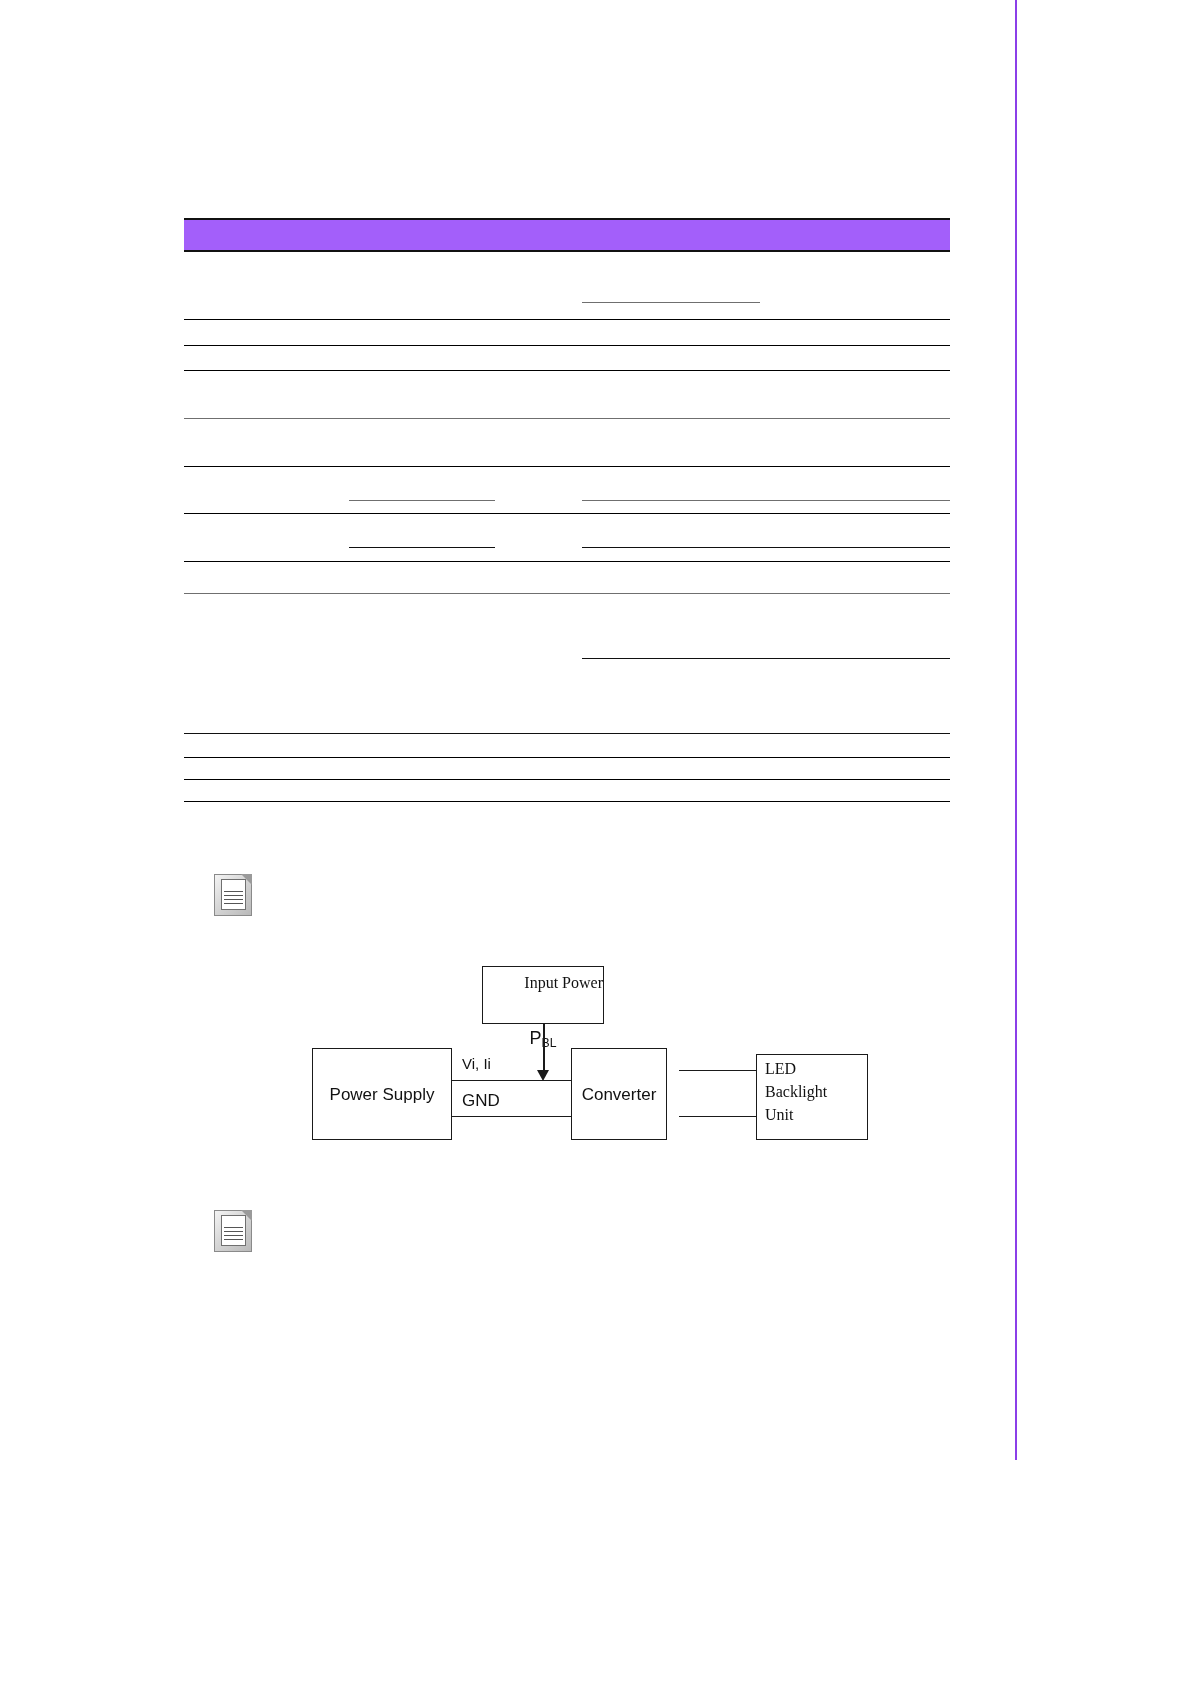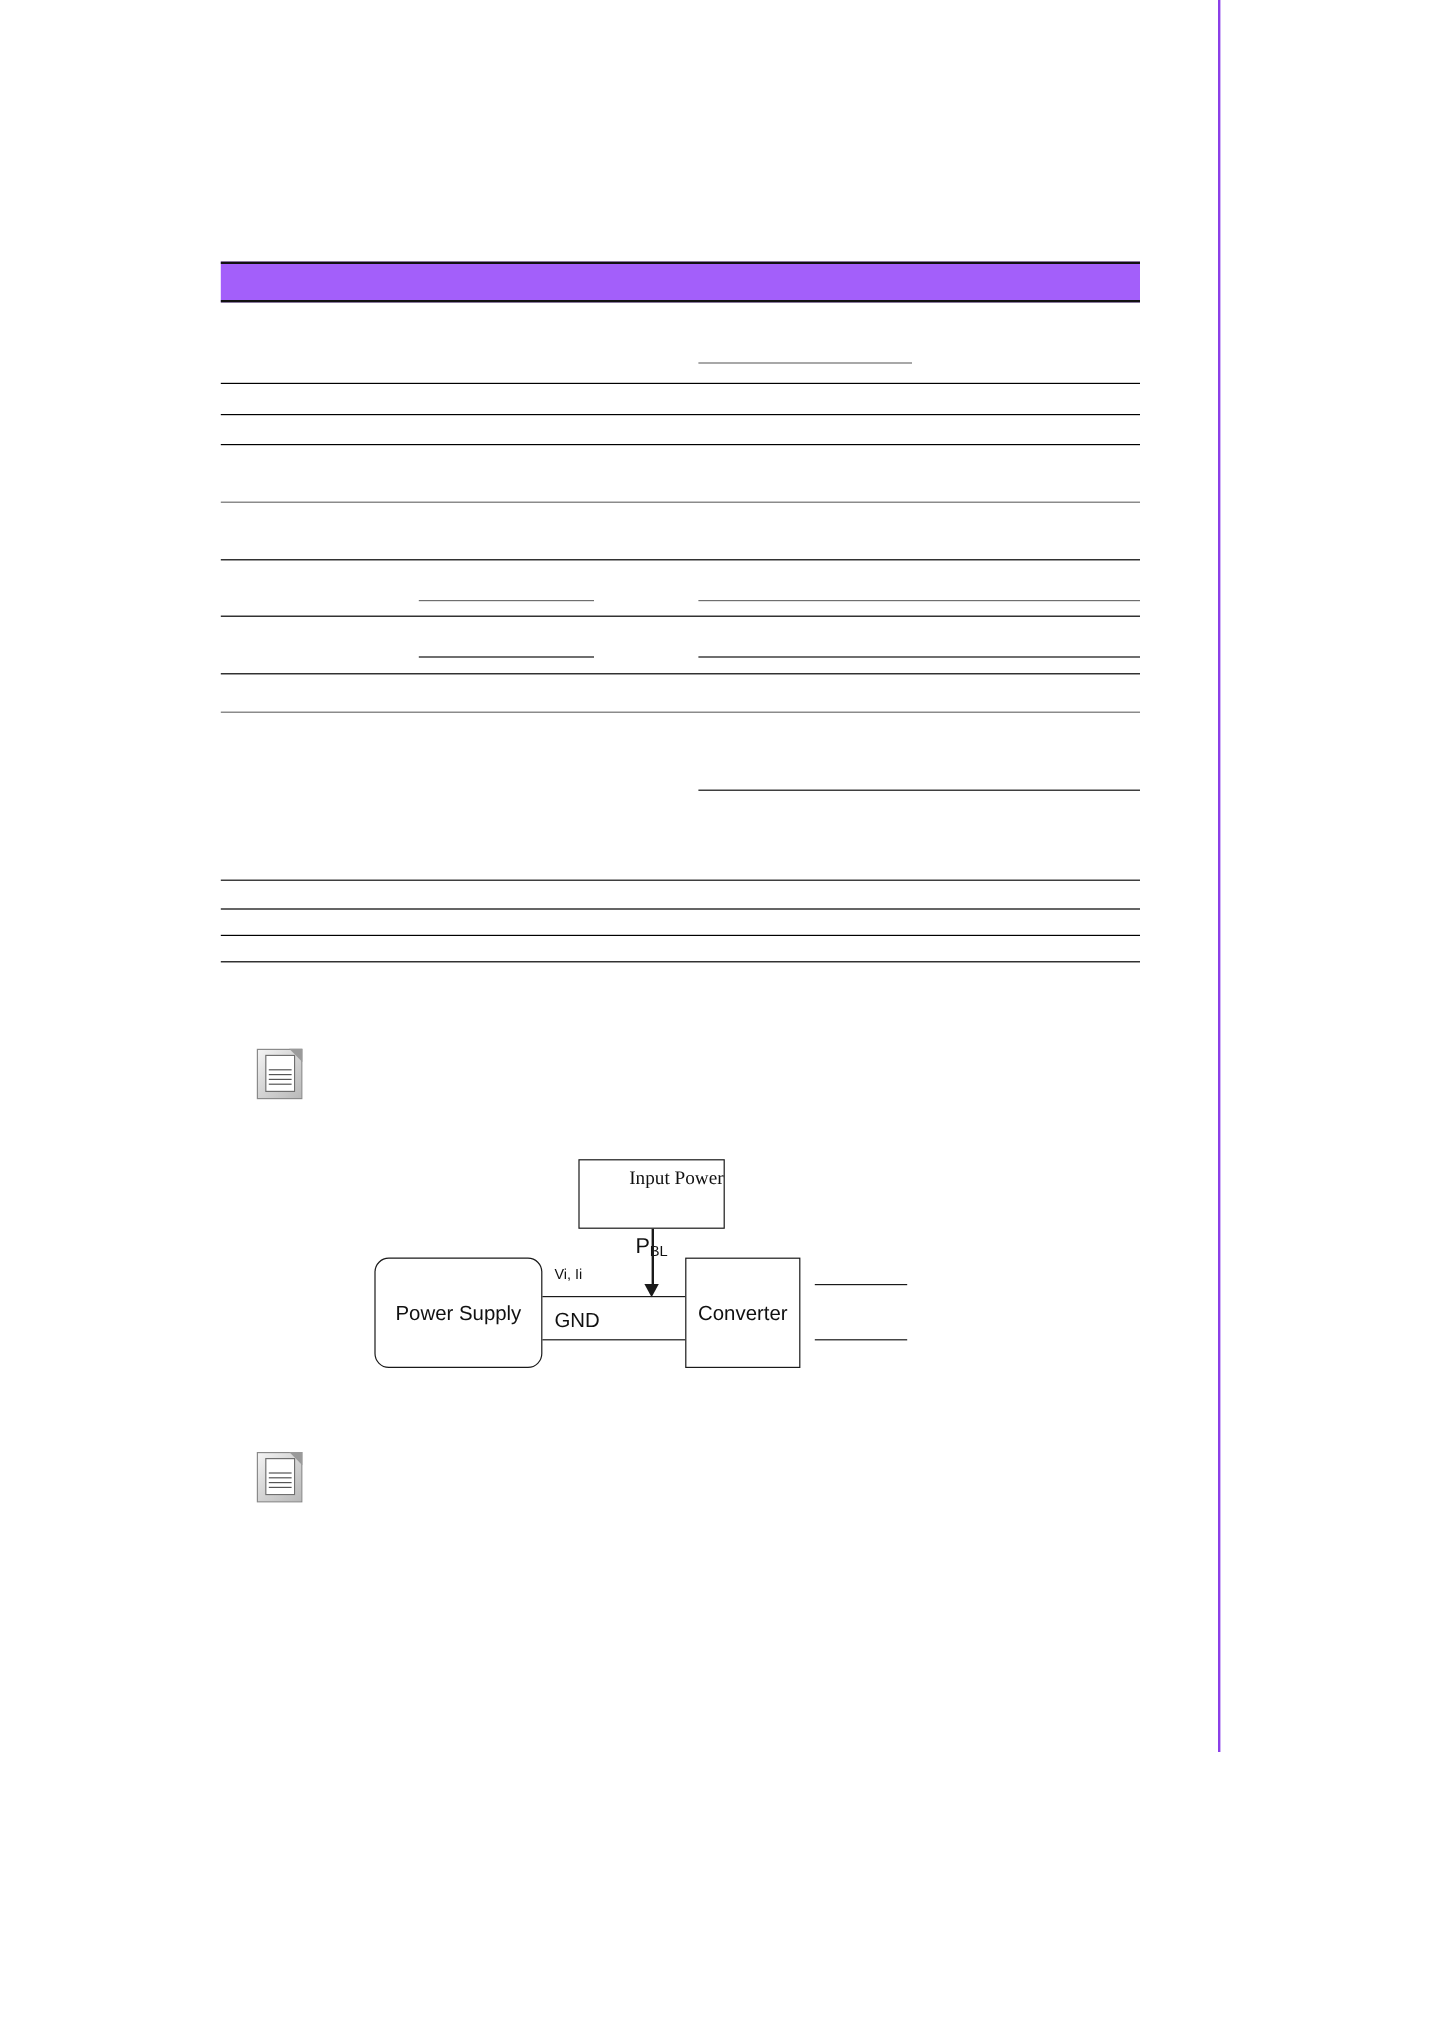--- a/index.html
+++ b/index.html
@@ -220,31 +220,36 @@
   <div class="blk" style="left:192px; top:18px; width:122px; height:58px;">
     <div style="position:absolute; left:0; top:7px; width:100%; text-align:right; font-size:16px;">Input Power</div>
     <div style="position:absolute; left:0; top:30px; width:100%; text-align:center; font-size:18px; font-family:'Liberation Sans',sans-serif;margin-top:31px;"><span>P</span><span class="sub">BL</span></div>
   </div>
 
   <div class="blk-line" style="left:253px; top:76px; width:1.6px; height:50px;"></div>
   <div style="position:absolute; left:247px; top:122px; width:0; height:0;
               border-left:6px solid transparent; border-right:6px solid transparent;
               border-top:11px solid #1a1a1a;"></div>
 
-  <div class="blk" style="left:22px; top:100px; width:140px; height:92px;border-radius:12px;">
+  <div class="blk" style="left:22px; top:100px; width:140px; height:92px;">
     <div style="position:absolute; left:0; top:36px; width:100%; text-align:center; font-size:17px; font-family:'Liberation Sans',sans-serif;">Power Supply</div>
   </div>
 
   <div class="blk" style="left:281px; top:100px; width:96px; height:92px;">
     <div style="position:absolute; left:0; top:36px; width:100%; text-align:center; font-size:17px; font-family:'Liberation Sans',sans-serif;">Converter</div>
   </div>
 
+  <div class="blk" style="left:466px; top:106px; width:112px; height:86px;">
+    <div style="position:absolute; left:8px; top:5px; font-size:16px;">LED</div>
+    <div style="position:absolute; left:8px; top:28px; font-size:16px;">Backlight</div>
+    <div style="position:absolute; left:8px; top:51px; font-size:16px;">Unit</div>
+  </div>
 
   <div class="blk-line" style="left:162px; top:132px; width:119px; height:1.4px;"></div>
-  <span class="dlabel" style="left:172px; top:107px; font-size:12px;">Vi, Ii</span>
+  <span class="dlabel" style="left:172px; top:107px; font-size:15px;">Vi, Ii</span>
 
   <div class="blk-line" style="left:162px; top:168px; width:119px; height:1.4px;"></div>
   <span class="dlabel" style="left:172px; top:143px; font-size:17px;">GND</span>
 
   <div class="blk-line" style="left:389px; top:122px; width:77px; height:1.4px;"></div>
   <div class="blk-line" style="left:389px; top:168px; width:77px; height:1.4px;"></div>
 
 </div>
 
 <div class="note-icon" style="left:214px; top:1210px;">

